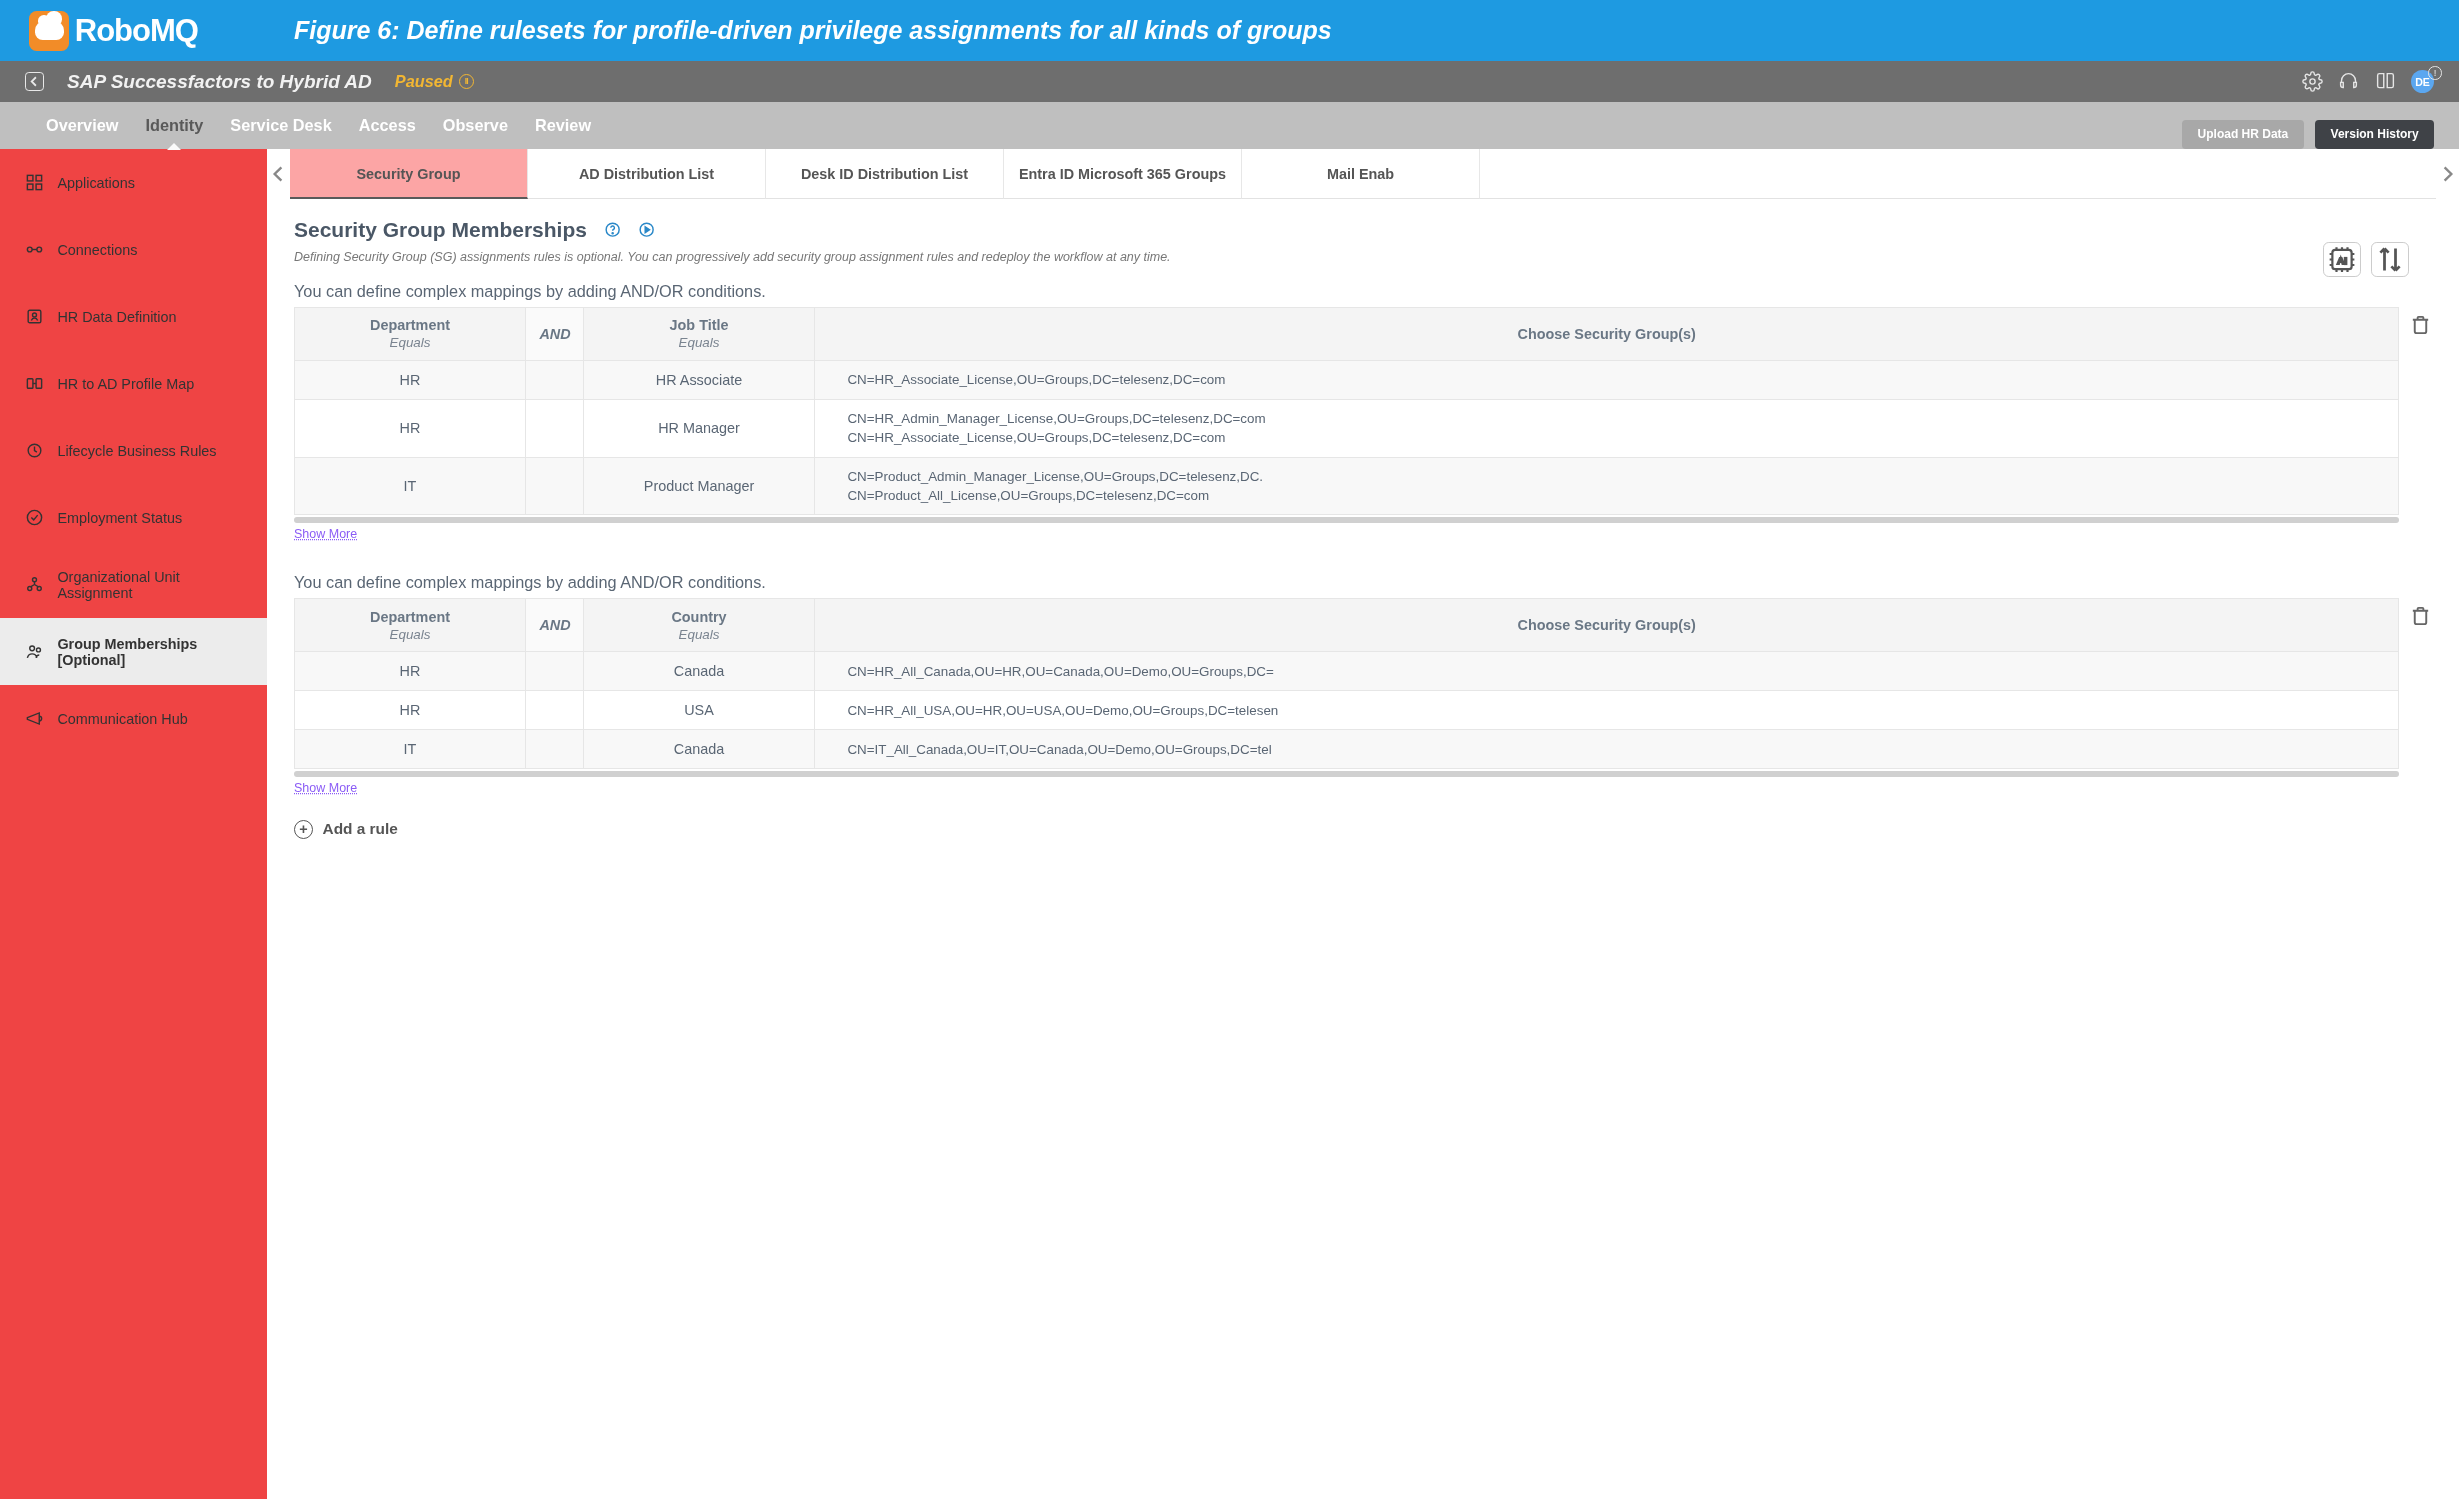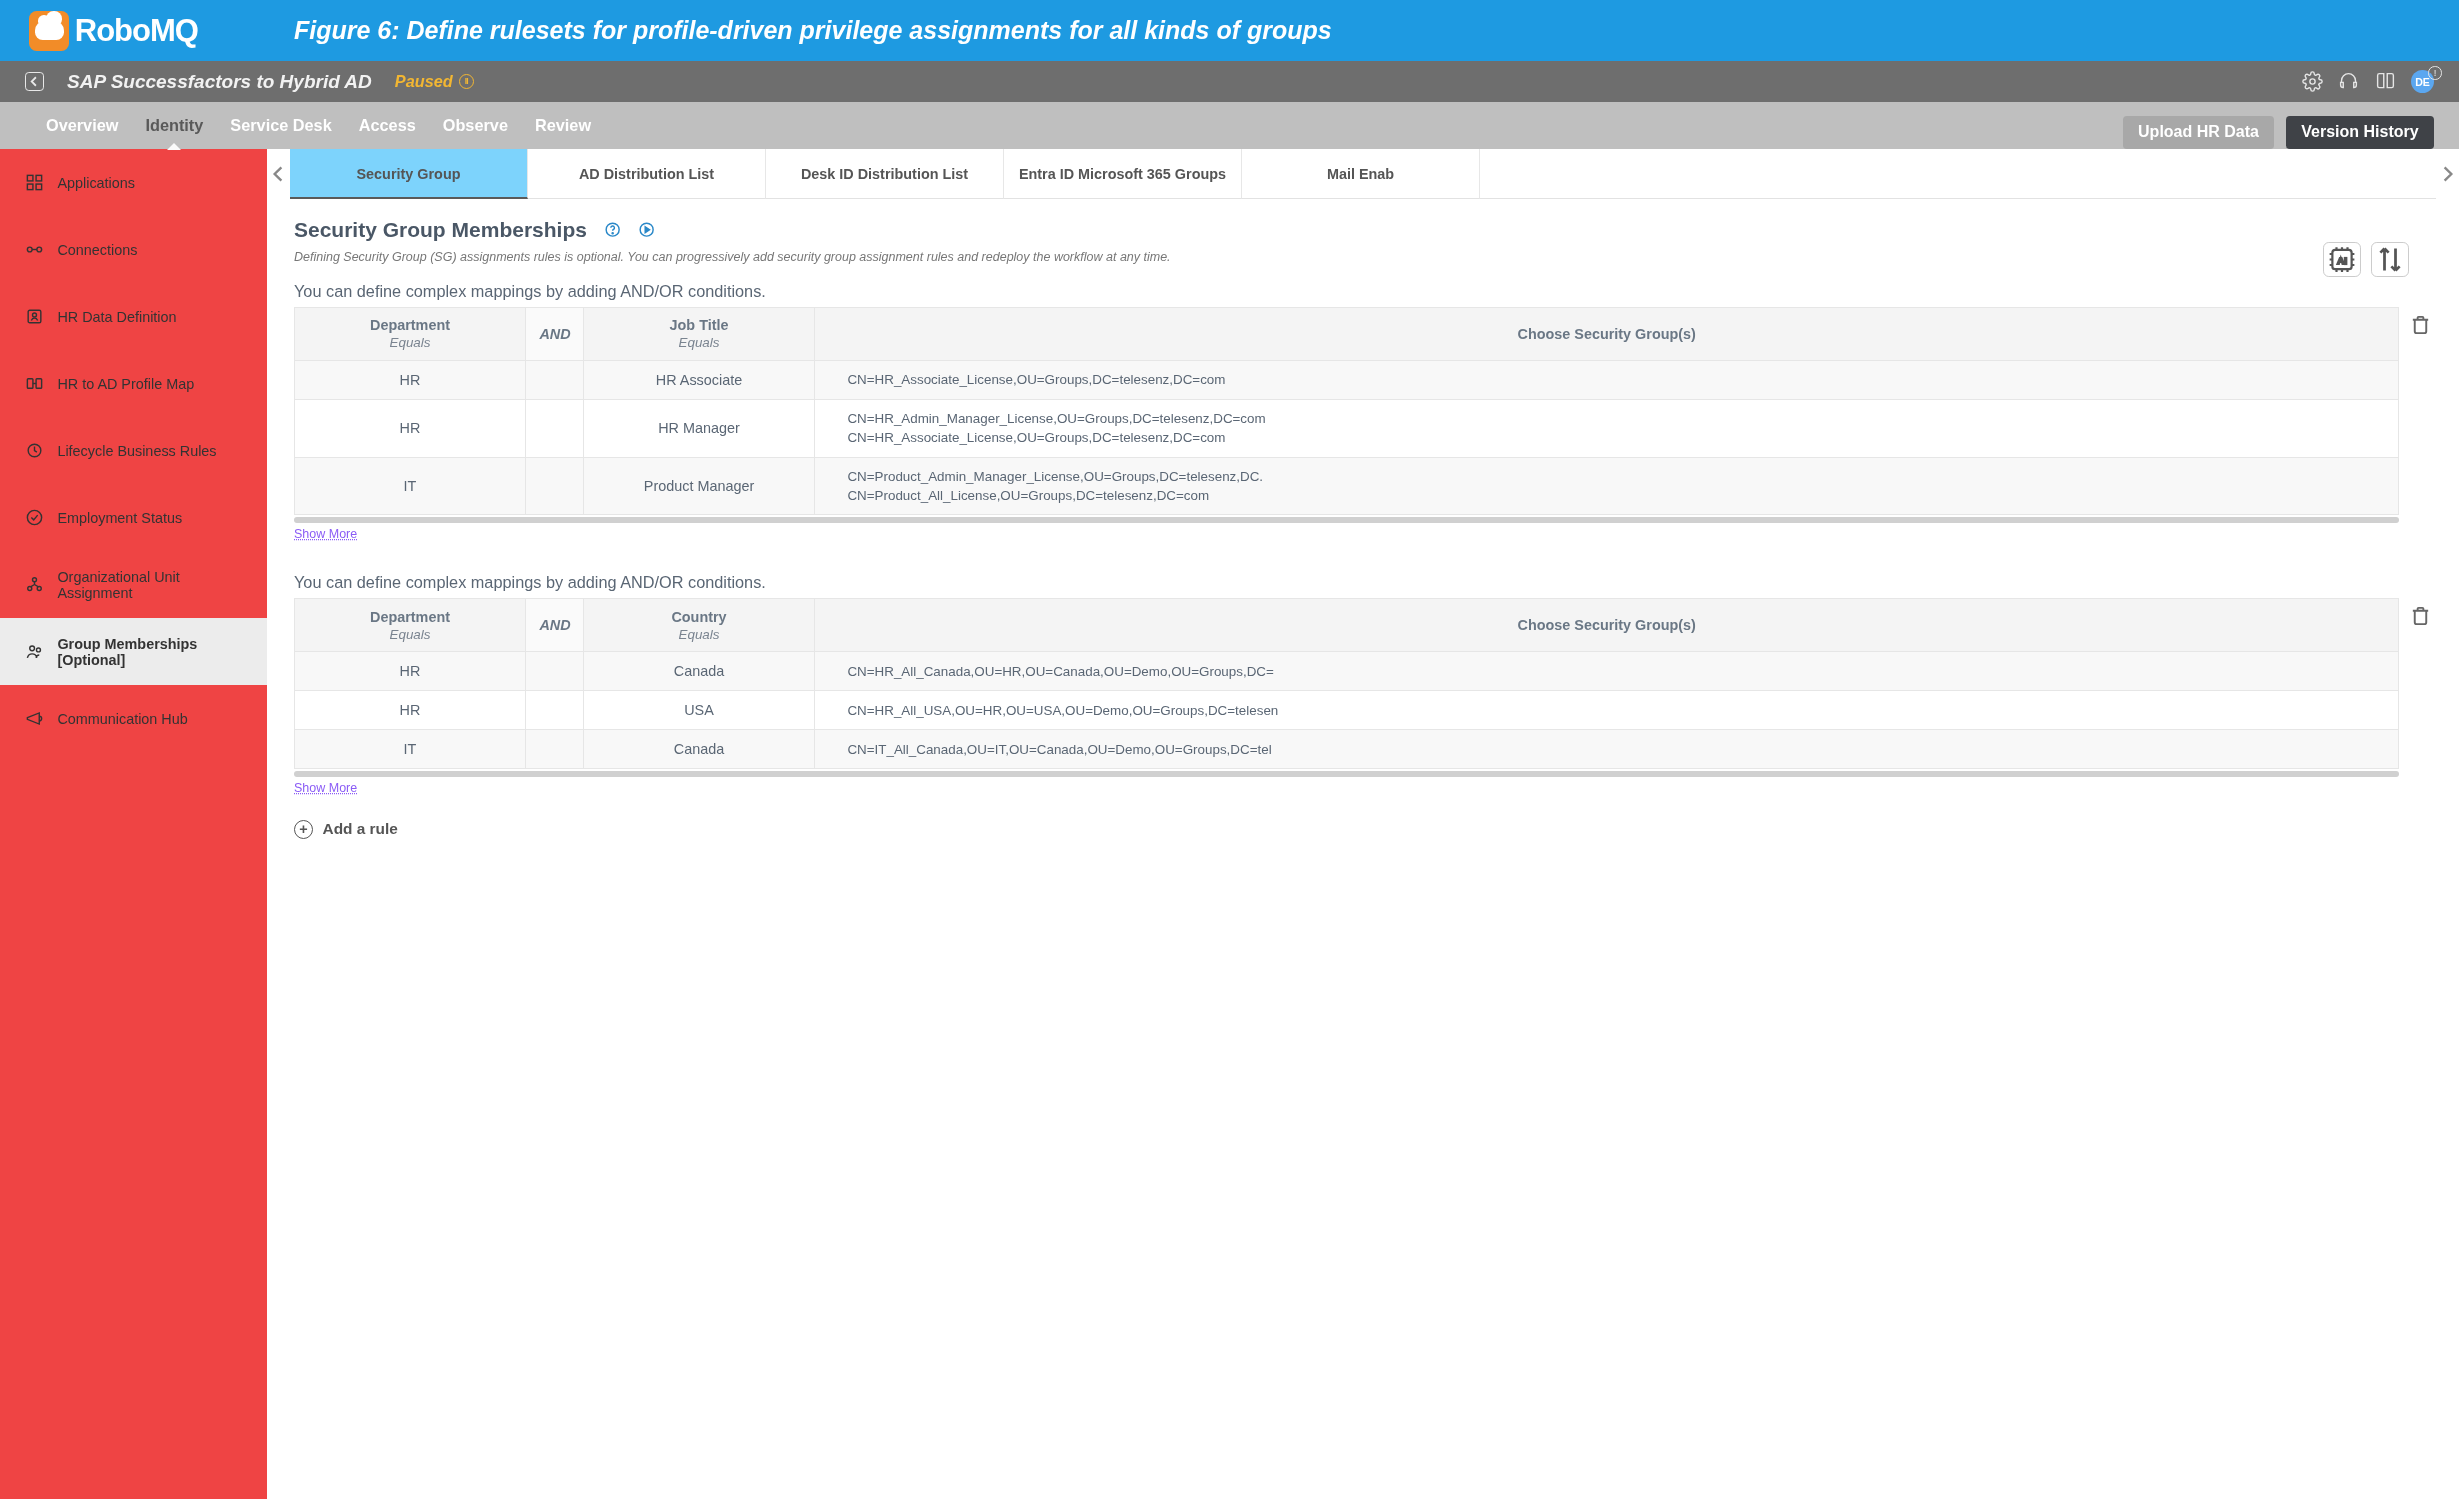--- a/index.html
+++ b/index.html
@@ -36,36 +36,36 @@
   .alert-dot { position:absolute; top:-3.8px; right:-7.7px; width:13.4px; height:13.4px; border:1.4px solid #e6e6e6; border-radius:50%; display:flex; align-items:center; justify-content:center; font-size:9.6px; color:#e6e6e6; }
   .action-bar { background:#bfbfbf; height:47px; display:flex; align-items:flex-end; padding:0 25px 0 17px; justify-content:space-between; }
   .nav-tabs { display:flex; height:100%; align-items:center; padding-left:29px; gap:27px; }
   .nav-tab { color:#fff; font-size:16.3px; font-weight:700; cursor:pointer; position:relative; height:100%; display:flex; align-items:center; }
   .nav-tab.active { color:#595959; }
   .nav-tab.active:after {
     content:""; position:absolute; bottom:-1px; left:50%; transform:translateX(-50%);
     width:0; height:0; border-left:7.7px solid transparent; border-right:7.7px solid transparent; border-bottom:7.7px solid #fafafa;
   }
   .action-btns { display:flex; gap:11.5px; }
-  .btn { border:none; border-radius:3.8px; padding:7.7px 15.4px; font-size:16px; font-weight:700; cursor:pointer; color:#fff; }
+  .btn { border:none; border-radius:3.8px; padding:7.7px 15.4px; font-size:12px; font-weight:700; cursor:pointer; color:#fff; }
   .btn-secondary { background:#a8a8a8; }
   .btn-dark { background:#3f4247; }
   .main { display:flex; height:calc(100% - 149px); }
   .sidebar { width:267px; background:#ef4444; }
   .side-item { display:flex; align-items:center; gap:13.4px; padding:0 25px; height:67px; font-size:14.4px; color:#333; cursor:pointer; }
   .side-item.active { background:#ececec; font-weight:600; }
   .side-icon { width:19px; height:19px; display:inline-flex; align-items:center; justify-content:center; flex-shrink:0; color:#333; }
   .content { flex:1; background:#fff; position:relative; overflow:hidden; }
   .tabstrip { display:flex; align-items:center; height:50px; border-bottom:1px solid #e2e2e2; position:relative; }
   .tabstrip-scroll { position:absolute; width:23px; height:50px; display:flex; align-items:center; justify-content:center; color:#888; cursor:pointer; z-index:2; background:#fff; }
   .tabstrip-scroll.left { left:0; }
   .tabstrip-scroll.right { right:0; }
   .tabstrip-inner { display:flex; margin:0 23px; width:calc(100% - 46px); }
   .sub-tab { flex:0 0 auto; width:238px; text-align:center; height:50px; line-height:50px; font-size:14.4px; color:#555; font-weight:600; border-right:1px solid #e7e7e7; border-bottom:1px solid #e2e2e2; cursor:pointer; }
-  .sub-tab.active { background:#7dd3fc; border-bottom:2.9px solid #5a5a5a;text-align:center; }
+  .sub-tab.active { background:#fca5a5; border-bottom:2.9px solid #5a5a5a;text-align:center; }
   .content-body { padding:19px 27px; }
   .section-head { display:flex; align-items:center; gap:17px; }
   .section-title { font-size:21px; font-weight:700; color:#4a5766; }
   .iconbtn-sm { width:17.3px; height:17.3px; display:inline-flex; align-items:center; justify-content:center; color:#2a88c8; cursor:pointer; }
   .right-actions { position:absolute; right:23px; display:flex; gap:9.6px; }
   .square-btn { width:38px; height:35px; border:1px solid #ccc; border-radius:5.8px; display:flex; align-items:center; justify-content:center; background:#fff; cursor:pointer; color:#555; }
   .section-hint { font-size:12.5px; color:#777; font-style:italic; margin-top:5.8px; line-height:1.5; }
   .rule-intro { font-size:16.3px; color:#5a6674; margin:15.4px 0 5.8px 0; }
   .rule-block { display:flex; align-items:flex-start; gap:9.6px; }
   .rule-table-wrap { flex:1; overflow-x:auto; position:relative; }

